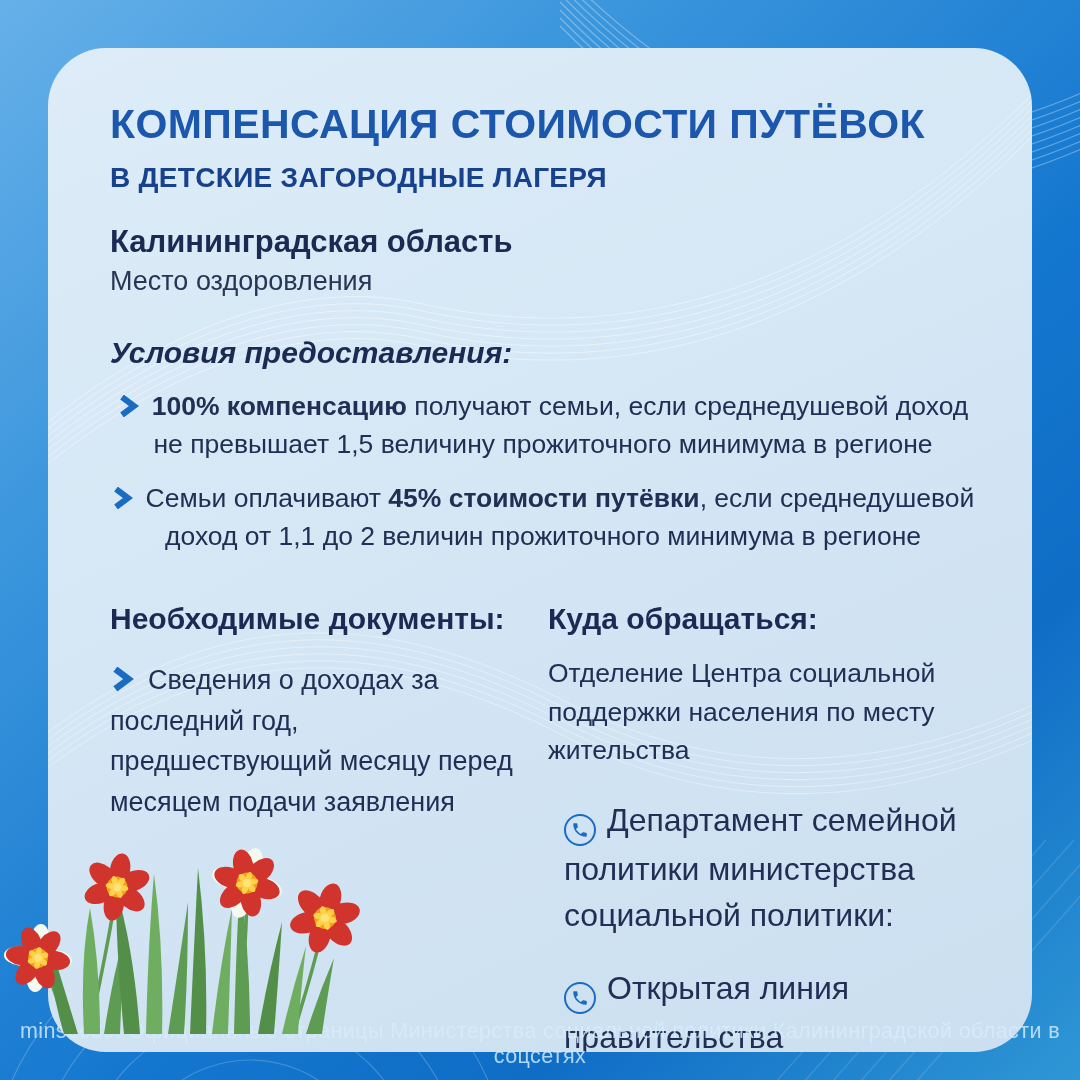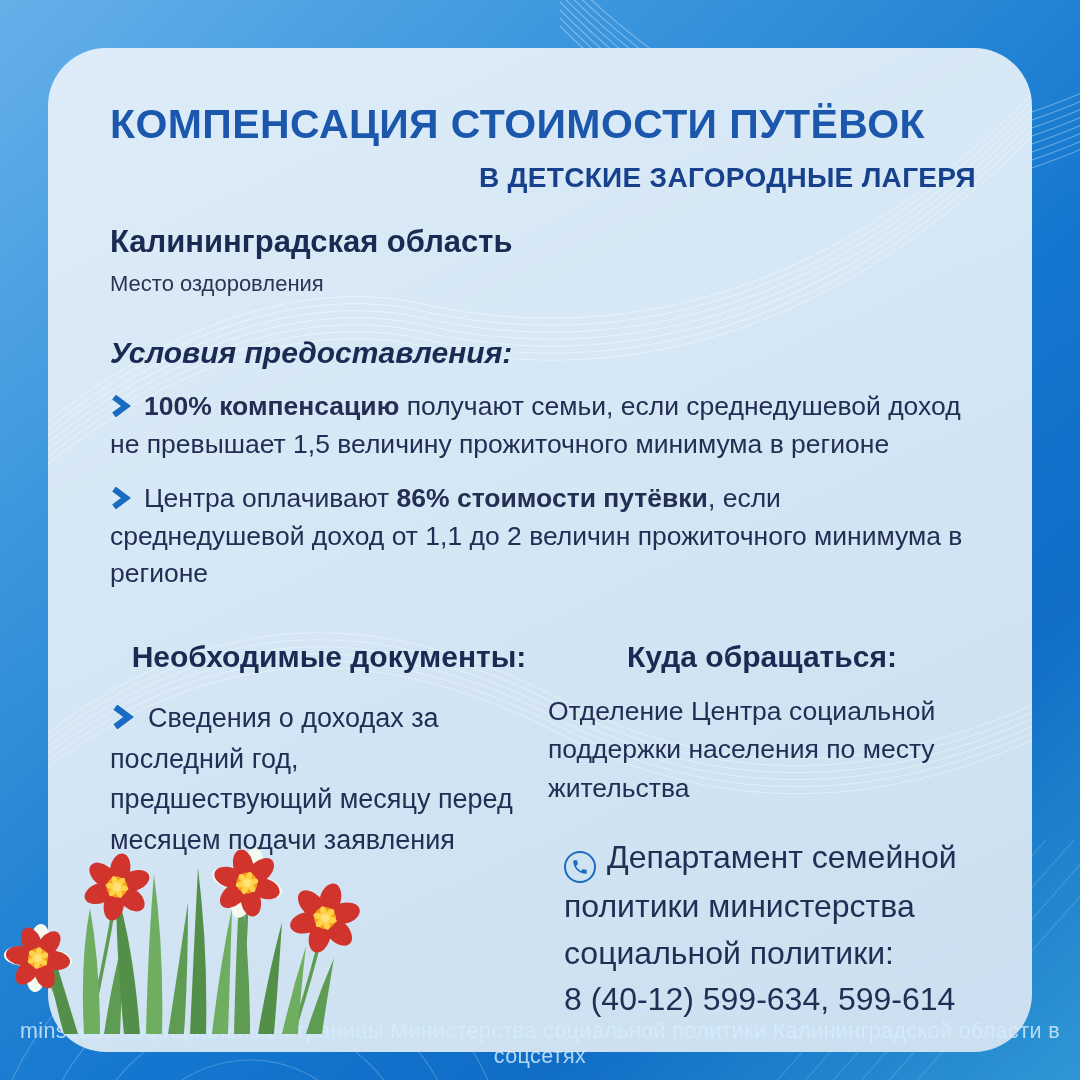--- a/index.html
+++ b/index.html
@@ -10,29 +10,29 @@
   }
   .bg-decor{position:absolute;inset:0;z-index:0;pointer-events:none;}
   .card{
     position:absolute;left:48px;top:48px;width:984px;height:1004px;border-radius:58px;
     background:linear-gradient(155deg,#ddecf8 0%,#d3e5f4 55%,#cbdff0 100%);
     overflow:hidden;z-index:1;
   }
   .card-waves{position:absolute;inset:0;z-index:0;pointer-events:none;}
   .card-inner{position:relative;z-index:2;padding:54px 56px 0 62px;}
   .title{margin:0;font-size:41px;font-weight:800;color:#1b57ad;letter-spacing:.4px;line-height:1.1;}
-  .subtitle{margin:16px 0 0;font-size:28px;font-weight:800;color:#17418c;letter-spacing:.3px;line-height:1.1;text-align:right;}
+  .subtitle{margin:16px 0 0;font-size:28px;font-weight:800;color:#17418c;letter-spacing:.3px;line-height:1.1;}
   .region-name{margin-top:30px;font-size:31px;font-weight:700;color:#1b2a52;line-height:1.15;}
-  .region-note{margin-top:11px;font-size:22px;color:#2a3554;line-height:1.2;}
+  .region-note{margin-top:5px;font-size:27px;color:#2a3554;line-height:1.2;}
   .section-heading{margin:38px 0 0;font-size:30px;font-weight:700;color:#1b2a52;line-height:1.2;font-style:italic;}
-  .bullet{margin:17px 0 0;font-size:26.5px;color:#222e54;line-height:1.42;max-width:905px;}
+  .bullet{margin:17px 0 0;font-size:26.5px;color:#222e54;line-height:1.42;max-width:905px;text-align:center;}
   .bullet b{font-weight:700;}
   .chev{display:inline-block;vertical-align:-2px;margin-right:12px;}
   .columns{display:grid;grid-template-columns:438px 1fr;margin-top:44px;align-items:start;}
-  .col-heading{margin:0;font-size:30px;font-weight:700;color:#1b2a52;line-height:1.3;text-align:center;}
+  .col-heading{margin:0;font-size:30px;font-weight:700;color:#1b2a52;line-height:1.3;}
   .doc-bullet{margin:22px 0 0;font-size:27px;color:#222e54;line-height:1.5;padding-right:26px;}
   .contacts-intro{margin:16px 0 12px;font-size:26.5px;color:#222e54;line-height:1.45;max-width:450px;}
   .contact-item{margin:27px 16px 0;font-size:32px;color:#222e54;line-height:1.45;max-width:460px;}
   .contact-number{display:block;}
   .phone-badge{
     display:inline-flex;width:32px;height:32px;box-sizing:border-box;border:2.5px solid #1a6bc2;
     border-radius:50%;align-items:center;justify-content:center;margin-right:11px;vertical-align:-8px;background:transparent;
   }
   .flowers{position:absolute;left:0;top:850px;width:420px;height:230px;z-index:3;overflow:visible;pointer-events:none;}
   .footer{
@@ -115,21 +115,21 @@
 
       <p class="bullet">
         <svg class="chev" width="22" height="22" viewBox="0 0 20 22">
             <path d="M3 2 L15 11 L3 20" stroke="#1a6bc2" stroke-width="6" fill="none"></path>
           </svg><span></span><b>100% компенсацию</b><span> получают семьи, если среднедушевой доход не превышает 1,5 величину прожиточного минимума в регионе</span>
       </p>
 
       <p class="bullet">
         <svg class="chev" width="22" height="22" viewBox="0 0 20 22">
             <path d="M3 2 L15 11 L3 20" stroke="#1a6bc2" stroke-width="6" fill="none"></path>
-          </svg><span>Центра оплачивают </span><b>86% стоимости путёвки</b><span>, если среднедушевой доход от 1,1 до 2 величин прожиточного минимума в регионе</span>
+          </svg><span>Семьи оплачивают </span><b>45% стоимости путёвки</b><span>, если среднедушевой доход от 1,1 до 2 величин прожиточного минимума в регионе</span>
       </p>
 
       <div class="columns">
 
         <section class="docs">
           <h3 class="col-heading">Необходимые документы:</h3>
           <p class="doc-bullet">
             <svg class="chev" width="26" height="24" viewBox="0 0 20 22">
                 <path d="M3 2 L15 11 L3 20" stroke="#1a6bc2" stroke-width="6" fill="none"></path>
               </svg><span>Сведения о доходах за последний год, предшествующий месяцу перед месяцем подачи заявления</span>
@@ -139,21 +139,20 @@
         <section class="contacts">
           <h3 class="col-heading">Куда обращаться:</h3>
           <p class="contacts-intro">Отделение Центра социальной поддержки населения по месту жительства</p>
 
           <p class="contact-item">
             <span class="phone-badge">
               <svg width="18" height="18" viewBox="0 0 24 24">
                   <path fill="#1a6bc2" d="M6.62 10.79c1.44 2.83 3.76 5.14 6.59 6.59l2.2-2.21c.27-.27.67-.36 1.02-.24 1.12.37 2.33.57 3.57.57.55 0 1 .45 1 1V20c0 .55-.45 1-1 1-9.39 0-17-7.61-17-17 0-.55.45-1 1-1h3.5c.55 0 1 .45 1 1 0 1.25.2 2.45.57 3.57.11.35.03.74-.25 1.02l-2.2 2.2z"></path>
                 </svg>
             </span><span>Департамент семейной политики министерства социальной политики:</span>
-            <span class="contact-number">8 (40-12) 599-634, 599-614</span>
           </p>
 
           <p class="contact-item">
             <span class="phone-badge">
               <svg width="18" height="18" viewBox="0 0 24 24">
                   <path fill="#1a6bc2" d="M6.62 10.79c1.44 2.83 3.76 5.14 6.59 6.59l2.2-2.21c.27-.27.67-.36 1.02-.24 1.12.37 2.33.57 3.57.57.55 0 1 .45 1 1V20c0 .55-.45 1-1 1-9.39 0-17-7.61-17-17 0-.55.45-1 1-1h3.5c.55 0 1 .45 1 1 0 1.25.2 2.45.57 3.57.11.35.03.74-.25 1.02l-2.2 2.2z"></path>
                 </svg>
             </span><span>Открытая линия правительства Калининградской области:</span>
             
           </p>

